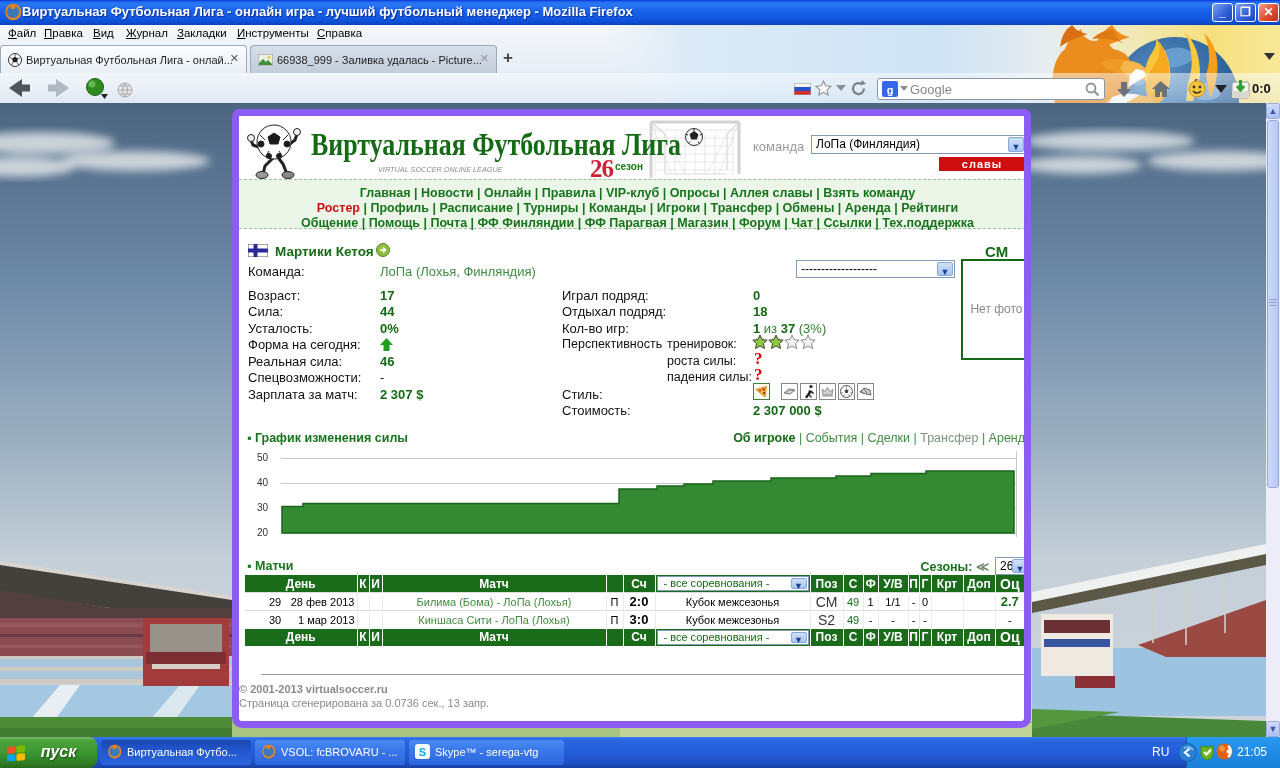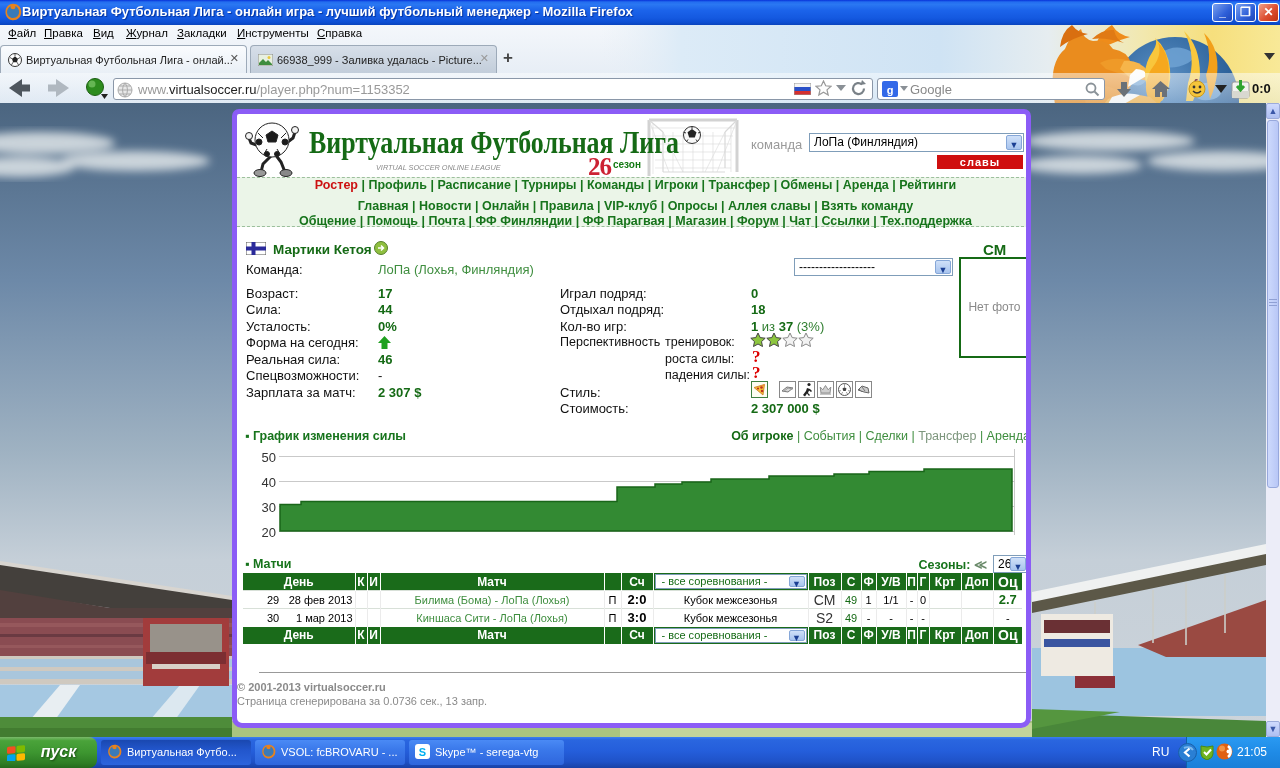--- a/index.html
+++ b/index.html
@@ -22,21 +22,21 @@
 #tab1{left:0px;width:247px;background:linear-gradient(to bottom,#fafcfe,#e9eff6)}
 #tab2{left:250px;width:247px;background:linear-gradient(to bottom,#d7dfe9,#c2cdda)}
 #navbar{left:0;top:48px;width:1280px;height:30px}
 .urlbox{top:5px;height:22px;background:#fff;border:1px solid #8a97a8;border-radius:3px;font-size:13px;color:#444}
 
 #viewport{left:0;top:103px;width:1266px;height:634px;background:#7b93ad;overflow:hidden}
 #scrollbar{left:1266px;top:103px;width:14px;height:634px;background:#ecedf8}
 .sbtn{left:1266px;width:14px;height:16px;background:linear-gradient(to bottom,#cfdafd,#aebff2);border:1px solid #9cabda;border-radius:2px;color:#3a57a8;font-size:9px;text-align:center;line-height:14px}
 #sthumb{left:1267px;top:120px;width:12px;height:368px;background:linear-gradient(to right,#cdd9fc,#b8c7f6);border:1px solid #97a8dc;border-radius:3px}
 
-#page{left:232px;top:109px;width:799px;height:619px;background:#fff;border:5px solid #8b5cf6;border-radius:7px 7px 10px 10px;overflow:hidden;font-size:13px}
+#page{left:232px;top:109px;width:799px;height:619px;background:#fff;border:7px solid #8b5cf6;border-radius:7px 7px 10px 10px;overflow:hidden;font-size:13px}
 
 #vsltitle{left:72px;top:12px;font-family:"Liberation Serif",serif;font-weight:bold;font-size:30.5px;transform:scaleX(0.85);transform-origin:0 0;color:#156a15;letter-spacing:0px;white-space:nowrap}
 #vslsub{left:139px;top:49px;font-size:7.3px;color:#8a8a8a;font-style:italic;letter-spacing:0px;white-space:nowrap}
 #season26{left:351px;top:39px;color:#cc2233;font-weight:bold;font-size:25px;letter-spacing:-1px;font-family:"Liberation Serif",serif}
 #seasonw{left:376px;top:45px;color:#157a15;font-weight:bold;font-size:10px}
 #teamlbl{left:514px;top:23px;color:#9a9a9a;font-size:13px}
 #teamsel{left:572px;top:19px;width:215px;height:19px}
 #exitbtn{left:700px;top:41px;width:86px;height:14px;background:#cf0f0f;color:#fff;font-weight:bold;font-size:11px;text-align:center;line-height:14px;letter-spacing:1px}
 .selbox{background:#fff;border:1px solid #7f9db9;font-size:12px;color:#000;line-height:17px;padding-left:4px;white-space:nowrap;overflow:hidden}
 .selarr{position:absolute;right:1px;top:1px;bottom:1px;width:16px;background:linear-gradient(to bottom,#cfe0f8,#a8c4ee);border:1px solid #86a7d8;border-radius:2px;color:#1b3f93;font-size:9px;text-align:center}
@@ -54,21 +54,21 @@
 #goicon{left:137px;top:127px}
 #pos{left:746px;top:127px;color:#156a15;font-weight:bold;font-size:15px}
 #photobox{left:722px;top:143px;width:71px;height:101px;border:2px solid #156a15;color:#8a8a8a;font-size:12px;text-align:center;line-height:97px}
 #dashsel{left:557px;top:144px;width:159px;height:18px}
 
 #chartttl{left:8px;top:315px;color:#17741c;font-weight:bold;font-size:12.5px}
 #chartlinks{left:0;top:315px;width:793px;text-align:right;font-size:12.5px;color:#3f8e3f;white-space:nowrap}
 #chartlinks b{color:#156a15}
 #chartlinks .grey{color:#7d967d}
 
-.ylab{left:18px;width:21px;text-align:right;font-size:13px;color:#333}
+.ylab{left:18px;width:21px;text-align:left;font-size:10px;color:#333}
 #chart{left:18px;top:331px;width:780px;height:95px}
 #matchttl{left:8px;top:443px;color:#17741c;font-weight:bold;font-size:12.5px}
 #seasons{left:560px;top:443px;width:190px;text-align:right;font-size:12.5px;color:#17741c;font-weight:bold}
 #seasonsel{left:756px;top:441px;width:35px;height:18px}
 table#mt{position:absolute;left:6px;top:459px;border-collapse:collapse;table-layout:fixed;font-size:11px}
 #mt td{overflow:hidden;white-space:nowrap;padding:0}
 #mt .h td{background:#1a6b1a;color:#fff;font-weight:bold;font-size:12px;text-align:center;border-left:1px solid #fff;height:13px}
 #mt .d td{background:#fff;color:#000;text-align:center;border-left:1px solid #ebebeb;border-top:1px solid #d8e0d8;height:18px}
 #mt .d td.green{color:#3f8e3f}
 #mt .d td.gval{color:#156a15}
@@ -203,22 +203,22 @@
     <path d="M49 8.5V11M43 15l-2.4-.8M55 15l2.4-.8M45 21.5l-1.5 2M53 21.5l1.5 2" stroke="#333"></path>
   </svg></div>
   <div class="abs" id="vsltitle">Виртуальная Футбольная Лига</div>
   <div class="abs" id="vslsub">VIRTUAL SOCCER ONLINE LEAGUE</div>
   <div class="abs" id="season26">26</div>
   <div class="abs" id="seasonw">сезон</div>
   <div class="abs" id="teamlbl">команда</div>
   <div class="abs selbox" id="teamsel">ЛоПа (Финляндия)<span class="selarr"></span></div>
   <div class="abs" id="exitbtn">славы</div>
   <div class="abs" id="navmenu">
+    <div style="margin-top:6px">Главная | Новости | Онлайн | Правила | VIP-клуб | Опросы | Аллея славы | Взять команду</div>
     <div><span class="r">Ростер</span> | Профиль | Расписание | Турниры | Команды | Игроки | Трансфер | Обмены | Аренда | Рейтинги</div>
-    <div style="margin-top:6px">Главная | Новости | Онлайн | Правила | VIP-клуб | Опросы | Аллея славы | Взять команду</div>
     <div>Общение | Помощь | Почта | ФФ Финляндии | ФФ Парагвая | Магазин | Форум | Чат | Ссылки | Тех.поддержка</div>
   </div>
   <div class="abs" id="flag"><svg width="20" height="13" viewBox="0 0 20 13">
         <rect x="0" y="0" width="20" height="13" fill="#fff" stroke="#555"></rect>
         <rect x="5.5" y="0" width="4" height="13" fill="#2a2a9a"></rect>
         <rect x="0" y="4.5" width="20" height="4" fill="#2a2a9a"></rect>
       </svg></div>
   <div class="abs" id="pname">Мартики Кетоя</div>
   <div class="abs" id="goicon"><svg width="14" height="14">
         <circle cx="7" cy="7" r="6.5" fill="#8fbf3f" stroke="#567f2a"></circle>
@@ -509,21 +509,20 @@
       </svg>
   </div>
   <div class="abs" id="navbar">
     <svg class="abs" style="left:8px;top:4px" width="100" height="22" viewBox="0 0 100 22">
       <path d="M1 11L14 2v5.5h8v7h-8V20z" fill="#4e565e"></path>
       <path d="M39 11L52 2v5.5h8v7h-8V20z" fill="#b0b8c0" transform="translate(100,0) scale(-1,1)"></path>
       <circle cx="87" cy="10" r="8.5" fill="#2d8c1e" stroke="#1c5f12"></circle>
       <circle cx="84" cy="7" r="3.5" fill="#7ec86a" opacity="0.7"></circle>
       <path d="M93 17l7 0-3.5 5z" fill="#222"></path>
     </svg>
-    <div class="abs urlbox" style="left:113px;width:760px;padding-left:24px;line-height:21px"><span style="color:#999">www.</span><span style="color:#222">virtualsoccer.ru</span><span style="color:#999">/player.php?num=1153352</span></div>
     <svg class="abs" style="left:117px;top:9px" width="16" height="16" viewBox="0 0 16 16">
         <circle cx="8" cy="8" r="7" fill="#e8e8e8" stroke="#aaa"></circle>
         <path d="M1 8h14M8 1a11 11 0 010 14M8 1a11 11 0 000 14M2.5 4h11M2.5 12h11" stroke="#aaa" fill="none"></path>
       </svg>
     <svg class="abs" style="left:794px;top:10px" width="17" height="12" viewBox="0 0 17 12">
         <rect width="17" height="4" fill="#f4f4f4"></rect>
         <rect y="4" width="17" height="4" fill="#2a50c8"></rect>
         <rect y="8" width="17" height="4" fill="#d43030"></rect>
         <rect width="17" height="12" fill="none" stroke="#999"></rect>
       </svg>

